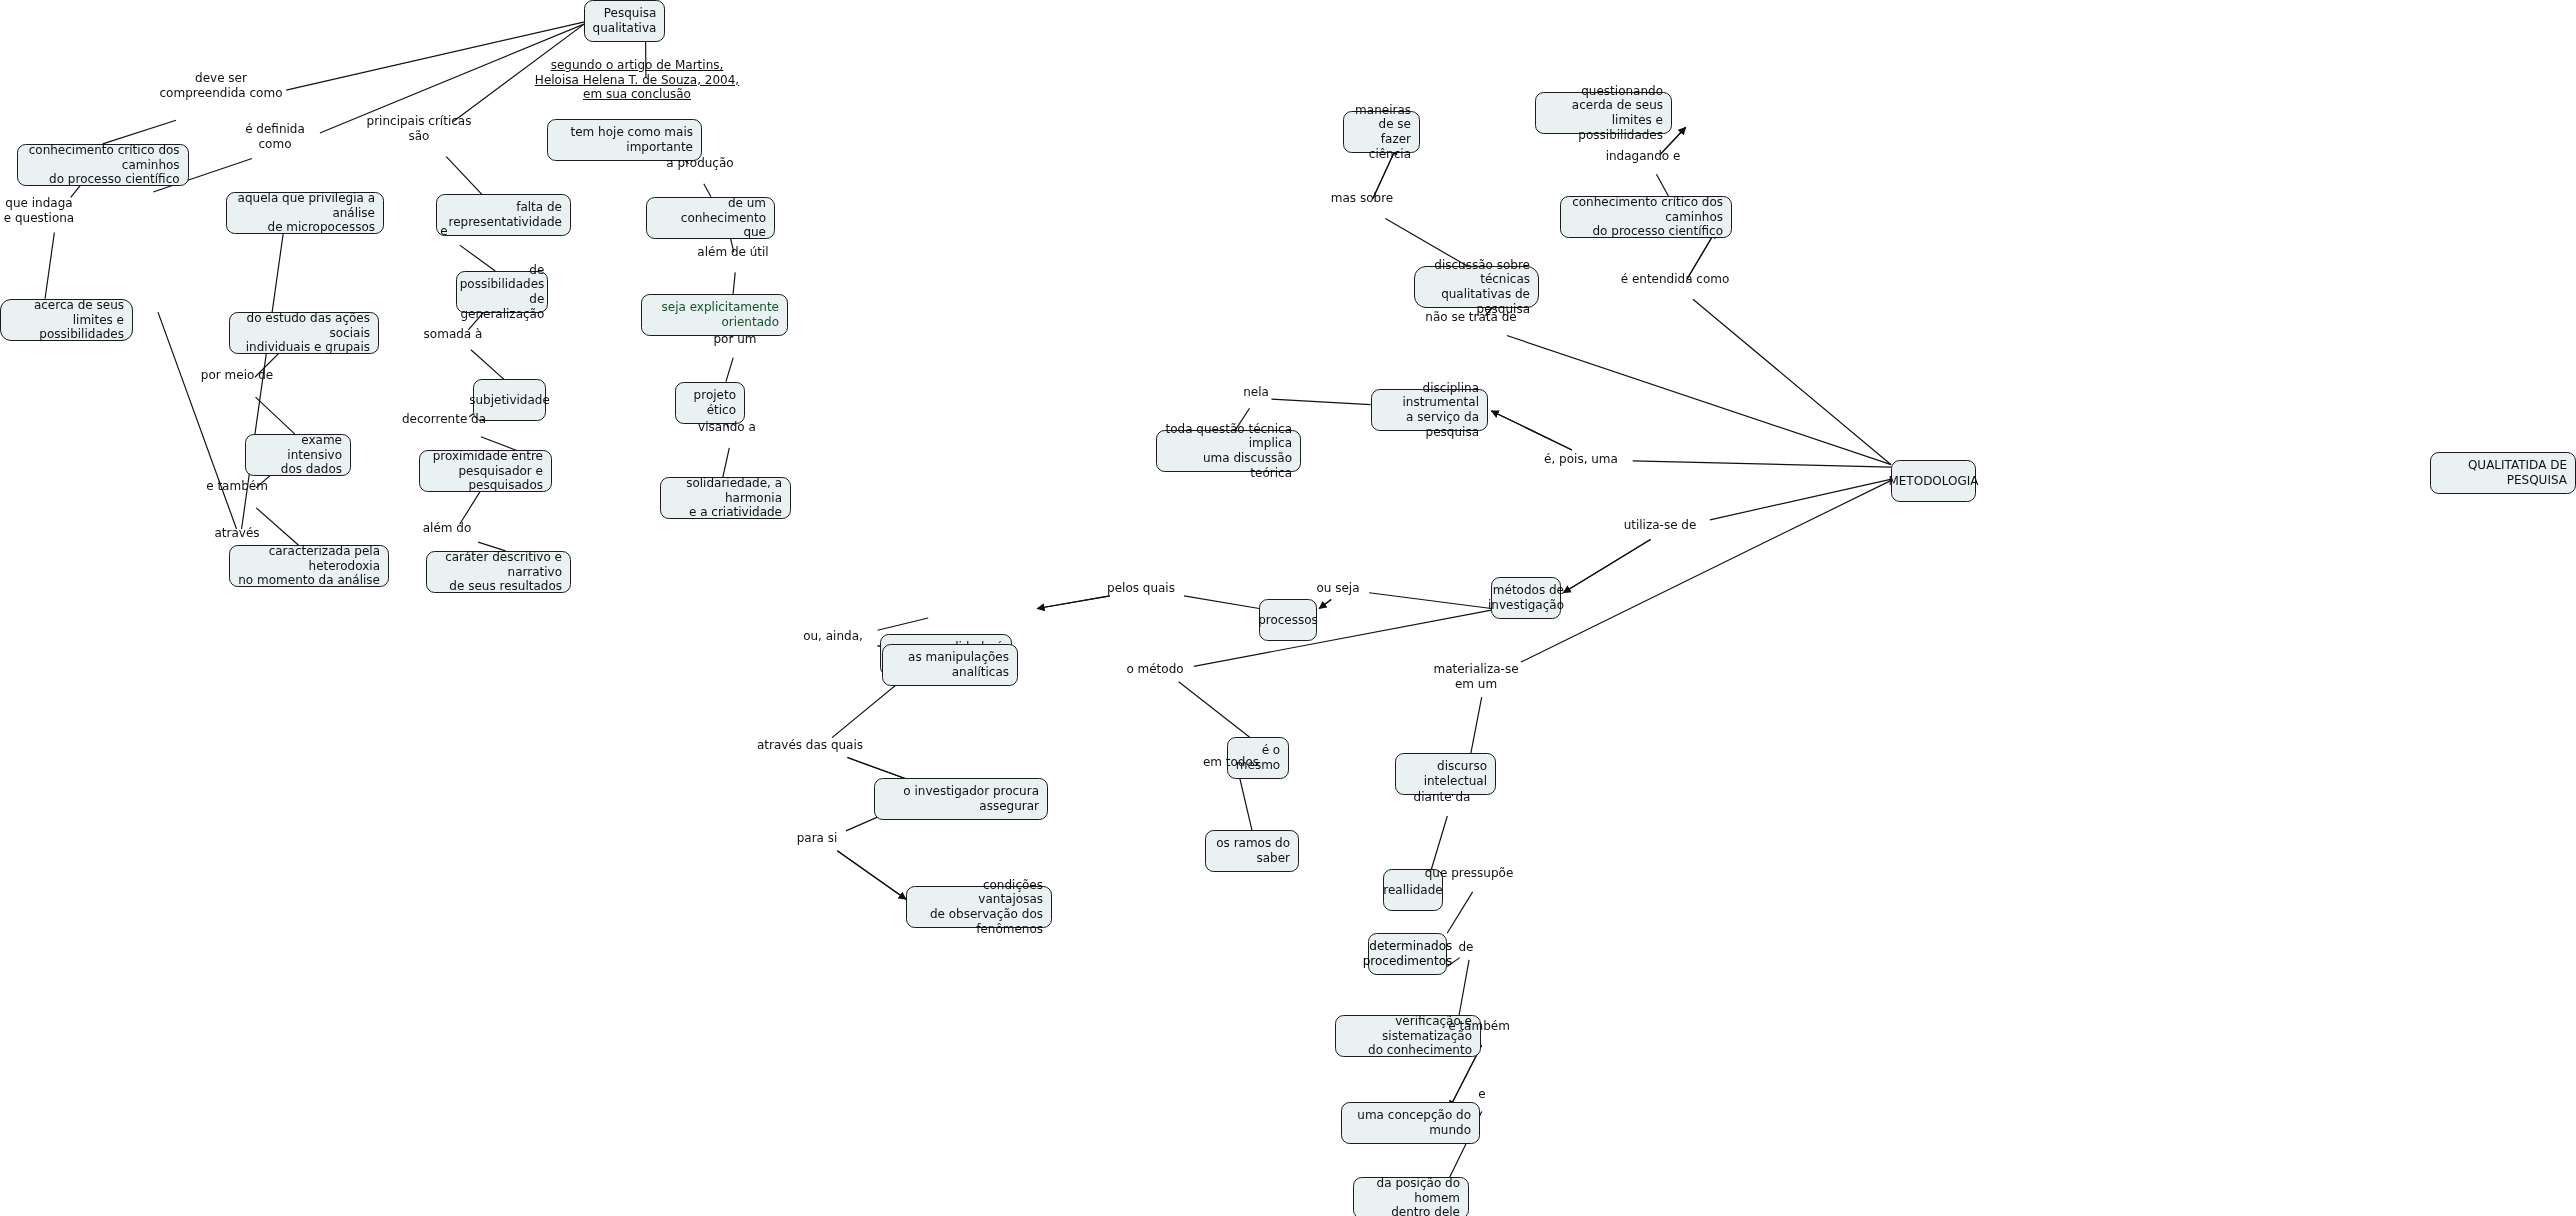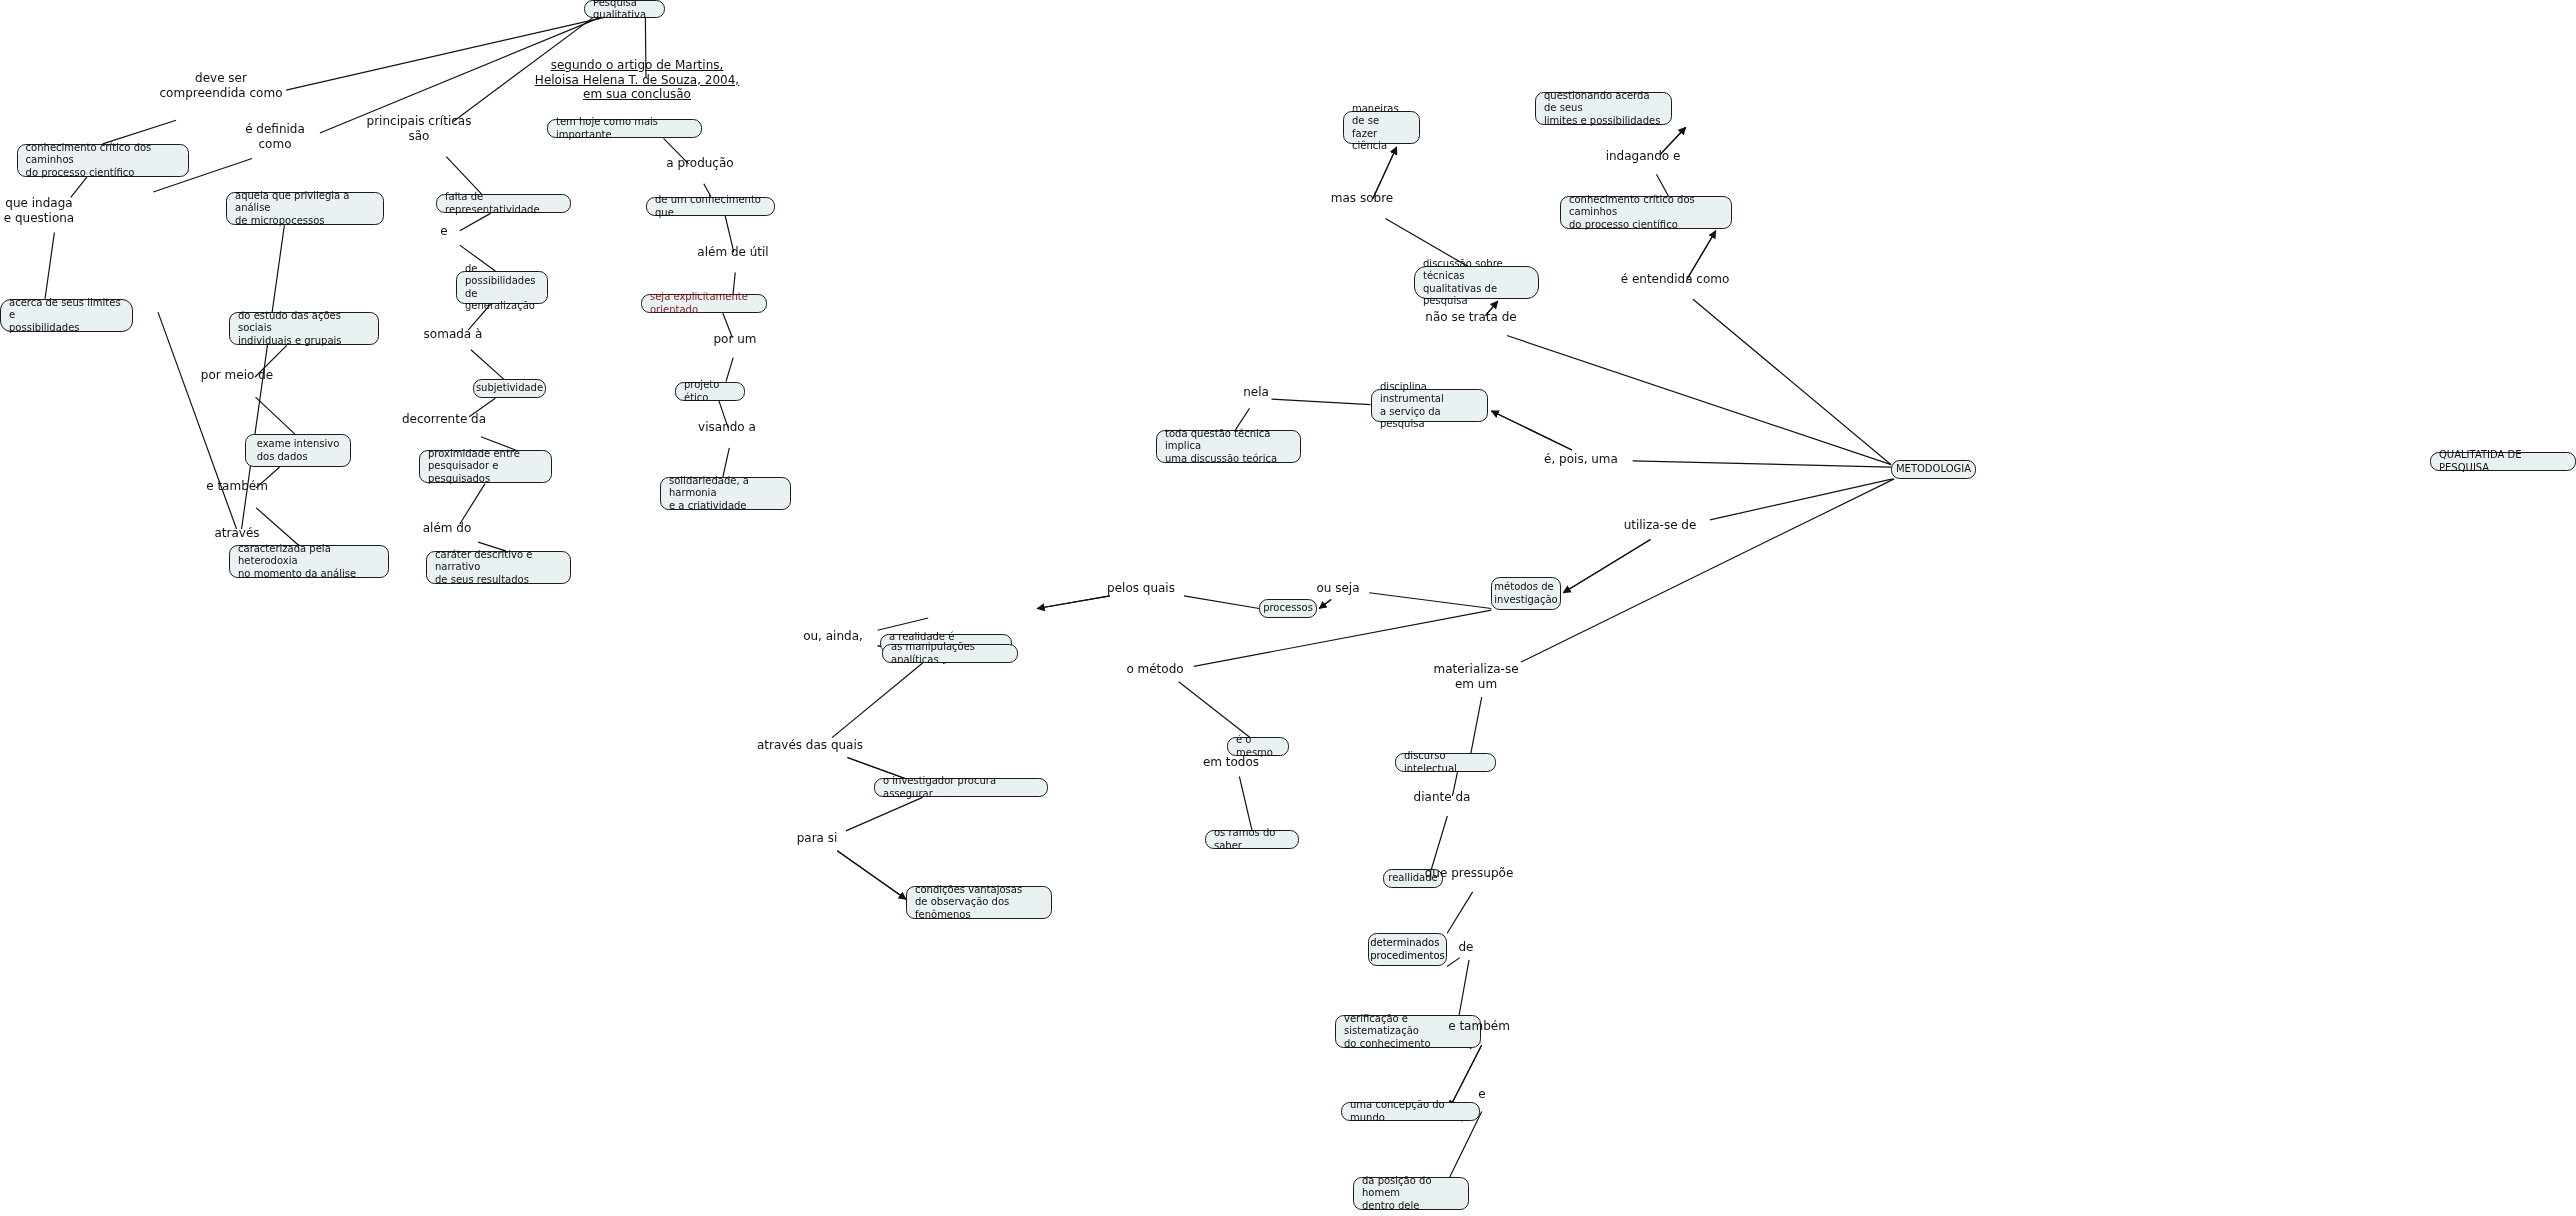--- a/index.html
+++ b/index.html
@@ -6,25 +6,25 @@
   body{font-family:"DejaVu Sans","Liberation Sans",sans-serif;}
   #stage{position:relative;width:2576px;height:1217px;background:#fff;overflow:hidden;}
   svg#edges{position:absolute;left:0;top:0;width:2576px;height:1217px;}
   .node{
     position:absolute;
     box-sizing:border-box;
     background:#eaf1f3;
     border:1.3px solid #1b1b1b;
     border-radius:8.7px;
     display:flex;align-items:center;justify-content:center;
-    text-align:left;
+    text-align:right;
     color:#111;
-    font-size:10px;
+    font-size:12px;
     line-height:1.22;
-    padding:8px 8px;
+    padding:20px 8px;
     white-space:pre-line;
     z-index:3;
   }
   .elabel{
     position:absolute;
     color:#111;
     font-size:12px;
     line-height:1.22;
     white-space:pre-line;
     z-index:4;
@@ -110,21 +110,21 @@
       <div class="node" style="left: 436px; top: 194px; width: 135px; height: 19px; background: rgb(234, 241, 243); border-color: rgb(27, 27, 27); color: rgb(17, 17, 17);">falta de representatividade</div>
       <div class="node" style="left: 456px; top: 271px; width: 92px; height: 33px; background: rgb(234, 241, 243); border-color: rgb(27, 27, 27); color: rgb(17, 17, 17);">de possibilidades de
 generalização</div>
       <div class="node" style="left: 473px; top: 379px; width: 73px; height: 19px; background: rgb(234, 241, 243); border-color: rgb(27, 27, 27); color: rgb(17, 17, 17);">subjetividade</div>
       <div class="node" style="left: 419px; top: 450px; width: 133px; height: 33px; background: rgb(234, 241, 243); border-color: rgb(27, 27, 27); color: rgb(17, 17, 17);">proximidade entre
 pesquisador e pesquisados</div>
       <div class="node" style="left: 426px; top: 551px; width: 145px; height: 33px; background: rgb(234, 241, 243); border-color: rgb(27, 27, 27); color: rgb(17, 17, 17);">caráter descritivo e narrativo
 de seus resultados</div>
       <div class="node" style="left: 547px; top: 119px; width: 155px; height: 19px; background: rgb(234, 241, 243); border-color: rgb(27, 27, 27); color: rgb(17, 17, 17);">tem hoje como mais importante</div>
       <div class="node" style="left: 646px; top: 197px; width: 129px; height: 19px; background: rgb(234, 241, 243); border-color: rgb(27, 27, 27); color: rgb(17, 17, 17);">de um conhecimento que</div>
-      <div class="node" style="left: 641px; top: 294px; width: 126px; height: 19px; background: rgb(234, 241, 243); border-color: rgb(27, 27, 27); color: #7f1d1d;">seja explicitamente orientado</div>
+      <div class="node" style="left: 641px; top: 294px; width: 147px; height: 19px; background: rgb(234, 241, 243); border-color: rgb(27, 27, 27); color: #14532d;">seja explicitamente orientado</div>
       <div class="node" style="left: 675px; top: 382px; width: 70px; height: 19px; background: rgb(234, 241, 243); border-color: rgb(27, 27, 27); color: rgb(17, 17, 17);">projeto ético</div>
       <div class="node" style="left: 660px; top: 477px; width: 131px; height: 33px; background: rgb(234, 241, 243); border-color: rgb(27, 27, 27); color: rgb(17, 17, 17);">solidariedade, a harmonia
 e a criatividade</div>
       <div class="node" style="left: 1343px; top: 111px; width: 77px; height: 33px; background: rgb(234, 241, 243); border-color: rgb(27, 27, 27); color: rgb(17, 17, 17);">maneiras de se
 fazer ciência</div>
       <div class="node" style="left: 1535px; top: 92px; width: 137px; height: 33px; background: rgb(234, 241, 243); border-color: rgb(27, 27, 27); color: rgb(17, 17, 17);">questionando acerda de seus
 limites e possibilidades</div>
       <div class="node" style="left: 1560px; top: 196px; width: 172px; height: 33px; background: rgb(234, 241, 243); border-color: rgb(27, 27, 27); color: rgb(17, 17, 17);">conhecimento crítico dos caminhos
 do processo científico</div>
       <div class="node" style="left: 1414px; top: 266px; width: 125px; height: 33px; background: rgb(234, 241, 243); border-color: rgb(27, 27, 27); color: rgb(17, 17, 17); border-radius: 12px;">discussão sobre técnicas

